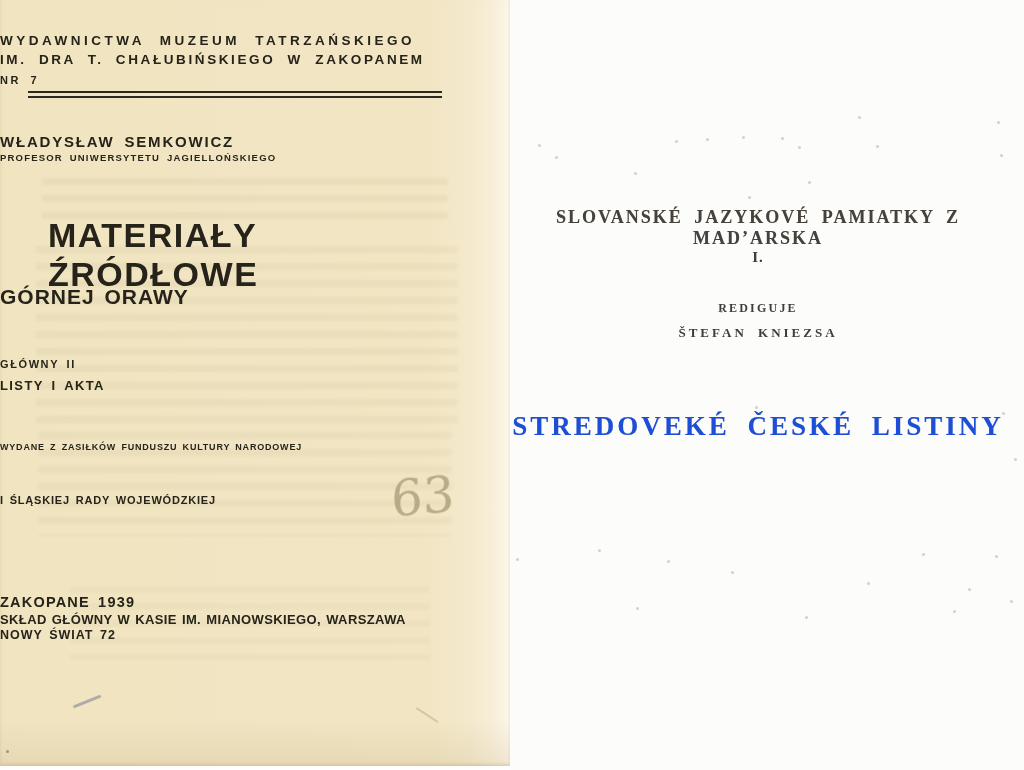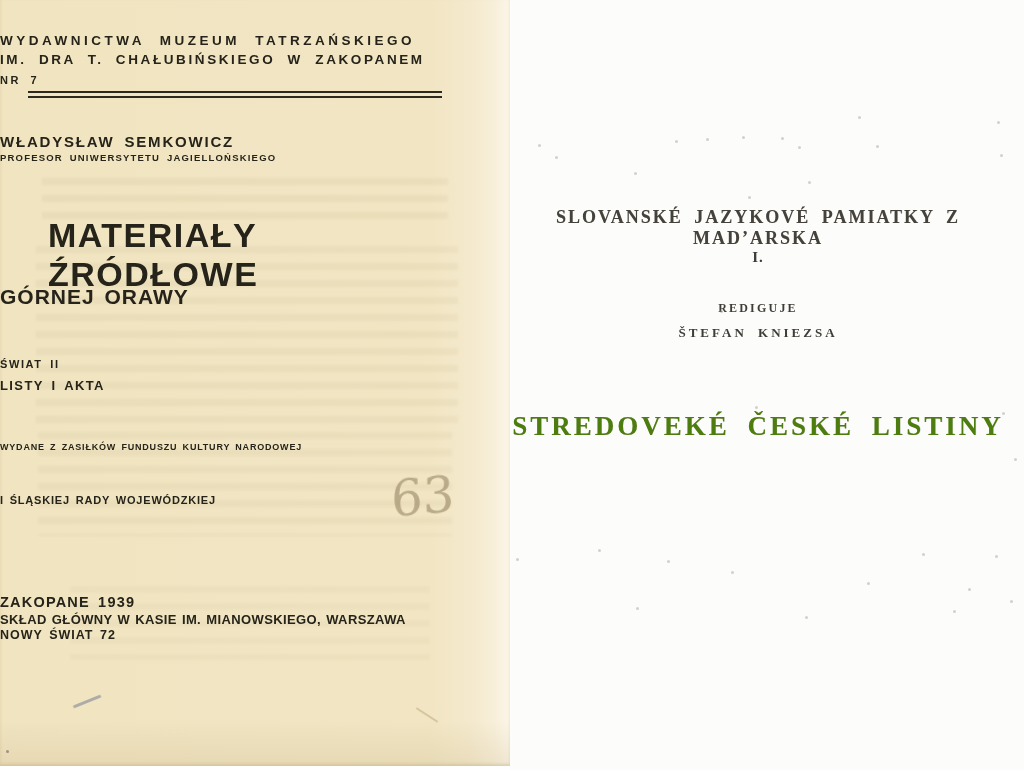--- a/index.html
+++ b/index.html
@@ -54,21 +54,21 @@
   
   .page-right{position:absolute;left:510px;top:0;width:514px;height:770px;background:#fcfcfa;}
   .rp-text{position:absolute;left:0;right:18px;text-align:center;color:#3f3d38;
     font-family:Liberation Serif, serif;}
   .rp-series{top:207px;font-size:18px;font-weight:700;letter-spacing:2px;word-spacing:5px;
     color:#45423c;text-shadow:.3px .3px 0 rgba(120,115,105,.35);}
   .rp-volume{top:249px;font-size:15px;font-weight:700;letter-spacing:1px;}
   .rp-editor-label{top:301px;font-size:12px;font-weight:700;letter-spacing:2.2px;}
   .rp-editor-name{top:325px;font-size:13px;font-weight:700;letter-spacing:3px;word-spacing:5px;}
   .rp-main-title{top:411px;font-size:27px;font-weight:700;letter-spacing:3px;word-spacing:8px;
-    color:#4d7c0f;text-shadow:.4px .4px 0 rgba(120,115,105,.3);}
+    color:#1d4ed8;text-shadow:.4px .4px 0 rgba(120,115,105,.3);}
   .speck{position:absolute;width:3px;height:3px;border-radius:50%;
     background:#9b9b9b;opacity:.45;}
 </style>
 </head>
 <body>
 
 <div class="canvas">
 
   <div class="page-left">
     <div class="ghost g1"></div>
@@ -80,21 +80,21 @@
     <div class="lp-text series-l2">IM. DRA T. CHAŁUBIŃSKIEGO W ZAKOPANEM</div>
     <div class="lp-text series-nr">NR 7</div>
     <div class="rule-double"></div>
 
     <div class="lp-text author">WŁADYSŁAW SEMKOWICZ</div>
     <div class="lp-text author-title">PROFESOR UNIWERSYTETU JAGIELLOŃSKIEGO</div>
 
     <div class="lp-text main-title">MATERIAŁY ŹRÓDŁOWE</div>
     <div class="lp-text subtitle-2">GÓRNEJ ORAWY</div>
 
-    <div class="lp-text part">ŚWIAT II</div>
+    <div class="lp-text part">GŁÓWNY II</div>
     <div class="lp-text funding-1">WYDANE Z ZASIŁKÓW FUNDUSZU KULTURY NARODOWEJ</div>
 
     <div class="lp-text part-sub">LISTY I AKTA</div>
     <div class="lp-text funding-2">I ŚLĄSKIEJ RADY WOJEWÓDZKIEJ</div>
 
     <div class="handwritten">63</div>
 
     <div class="lp-text imprint-1">ZAKOPANE 1939</div>
     <div class="lp-text imprint-2">SKŁAD GŁÓWNY W KASIE IM. MIANOWSKIEGO, WARSZAWA</div>
     <div class="lp-text imprint-3">NOWY ŚWIAT 72</div>

